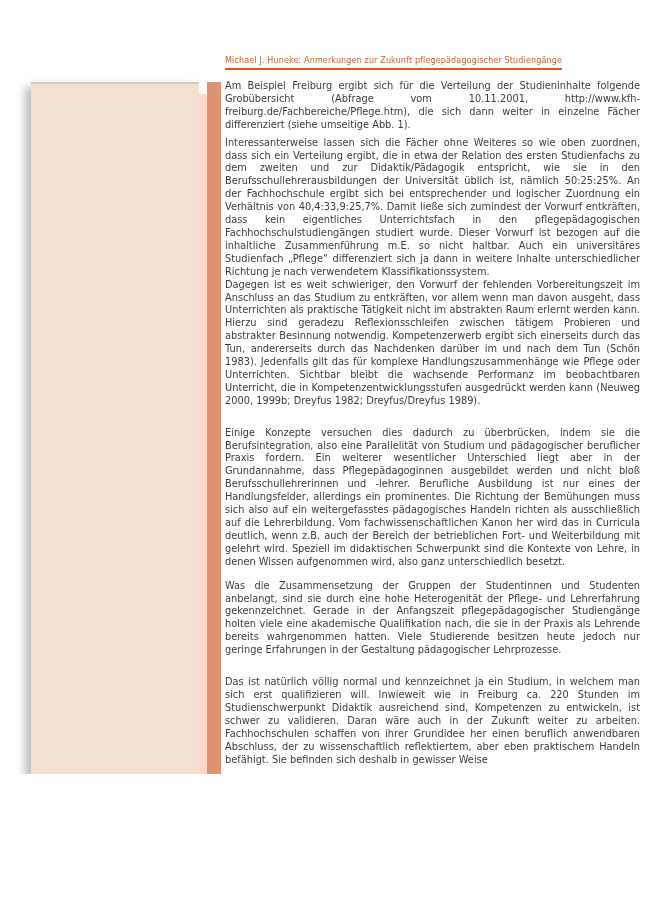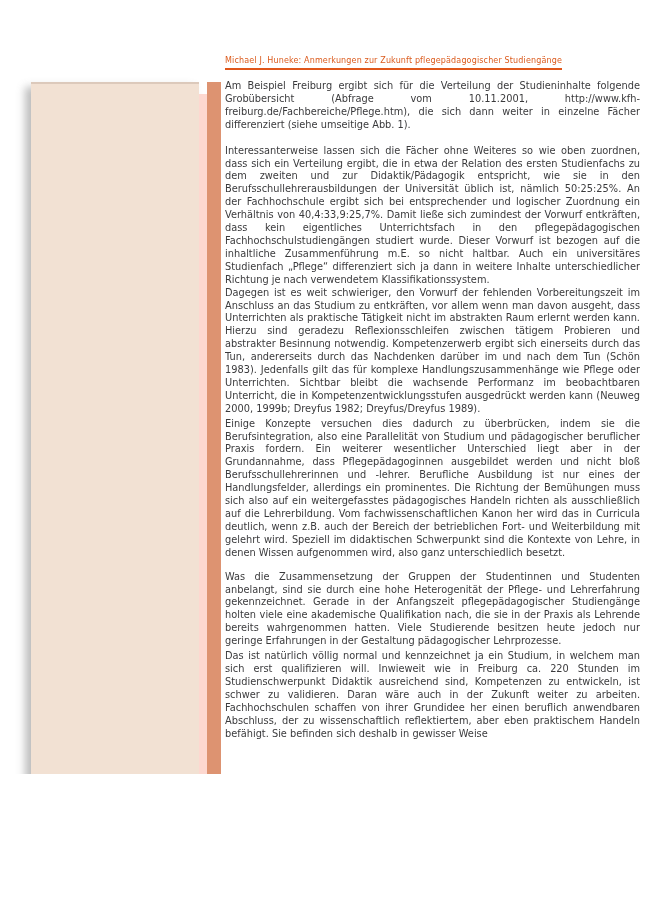--- a/index.html
+++ b/index.html
@@ -45,23 +45,23 @@
   }
   .body-text p{
     margin:0;
     font-size:9.8px;
     line-height:12.9px;
     text-align:justify;
     color:#3a3a3c;
     hyphens:auto;
     -webkit-hyphens:auto;
   }
-  .body-text p.gap-s{margin-top:13px;}
+  .body-text p.gap-s{margin-top:5px;}
   .body-text p.gap-m{}
-  .body-text p.gap-l{margin-top:2px;}
+  .body-text p.gap-l{margin-top:19px;}
   .body-text p.gap-xl{margin-top:11px;}
   .footer{
     position:absolute;left:0;top:820px;width:415px;
   }
   .footer-row{
     display:flex;justify-content:space-between;align-items:baseline;
     height:28px;
   }
   .journal-name{
     font-family:"Liberation Serif","DejaVu Serif",serif;

